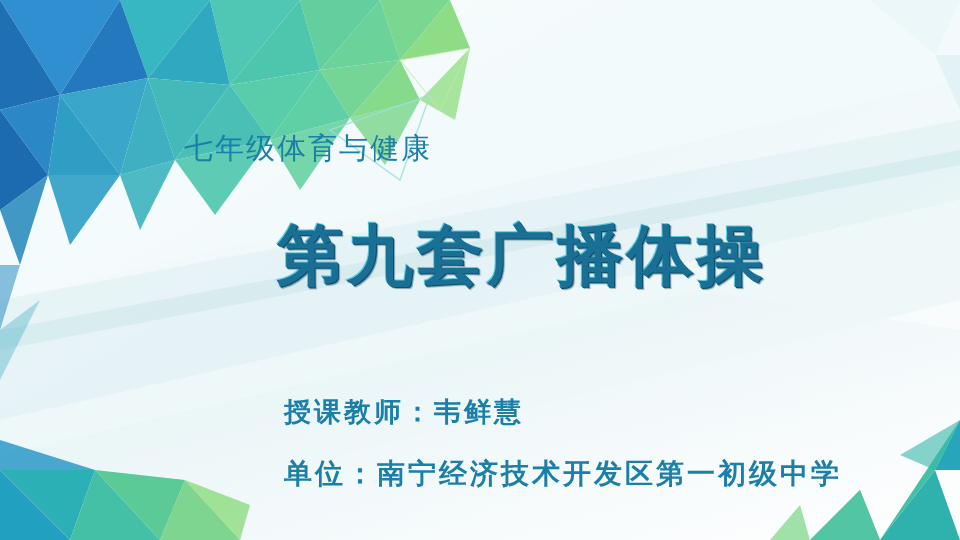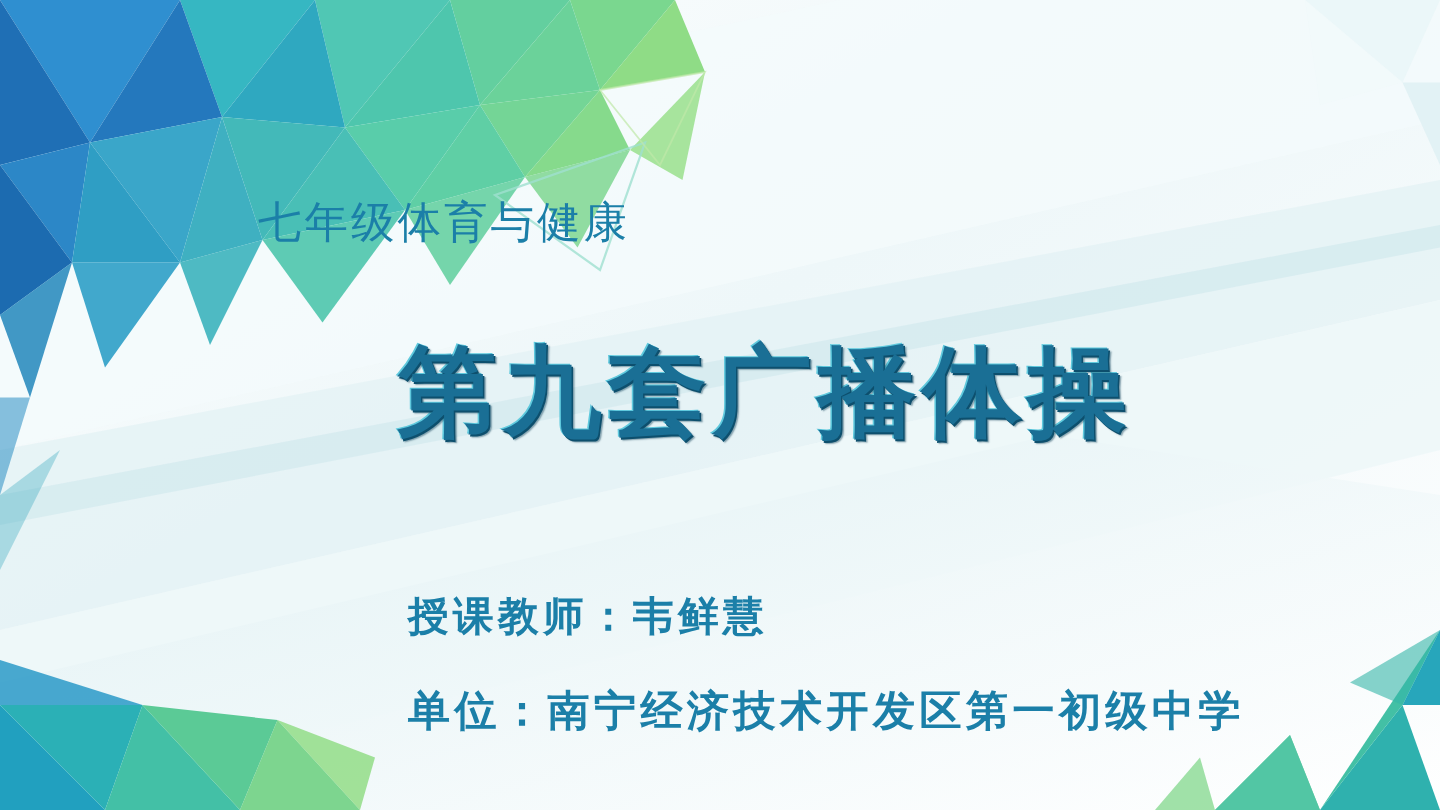--- a/index.html
+++ b/index.html
@@ -18,37 +18,38 @@
   .layer {
     position: absolute;
     inset: 0;
     width: 960px;
     height: 540px;
   }
   .txt {
     position: absolute;
     white-space: nowrap;
     line-height: 1;
+    margin-left: 12px;
   }
   #subtitle-top {
     left: 172px;
     top: 134px;
     font-size: 29px;
     color: #1b7fa8;
     letter-spacing: 2px;
     font-family: "DejaVu Sans", sans-serif;
   }
   #main-title {
     left: 265px;
     top: 228px;
     font-size: 66px;
     font-weight: bold;
     letter-spacing: 4px;
     color: #1a6f95;
-    font-family: Liberation Sans, sans-serif;
+    font-family: Liberation Mono, monospace;
     text-shadow:
       1px 1px 0 #0d4f6d,
       2px 2px 1px rgba(10,60,85,0.45),
       -1px -1px 0 #5fc9dd;
   }
   #teacher-line {
     left: 272px;
     top: 398px;
     font-size: 27px;
     font-weight: bold;

